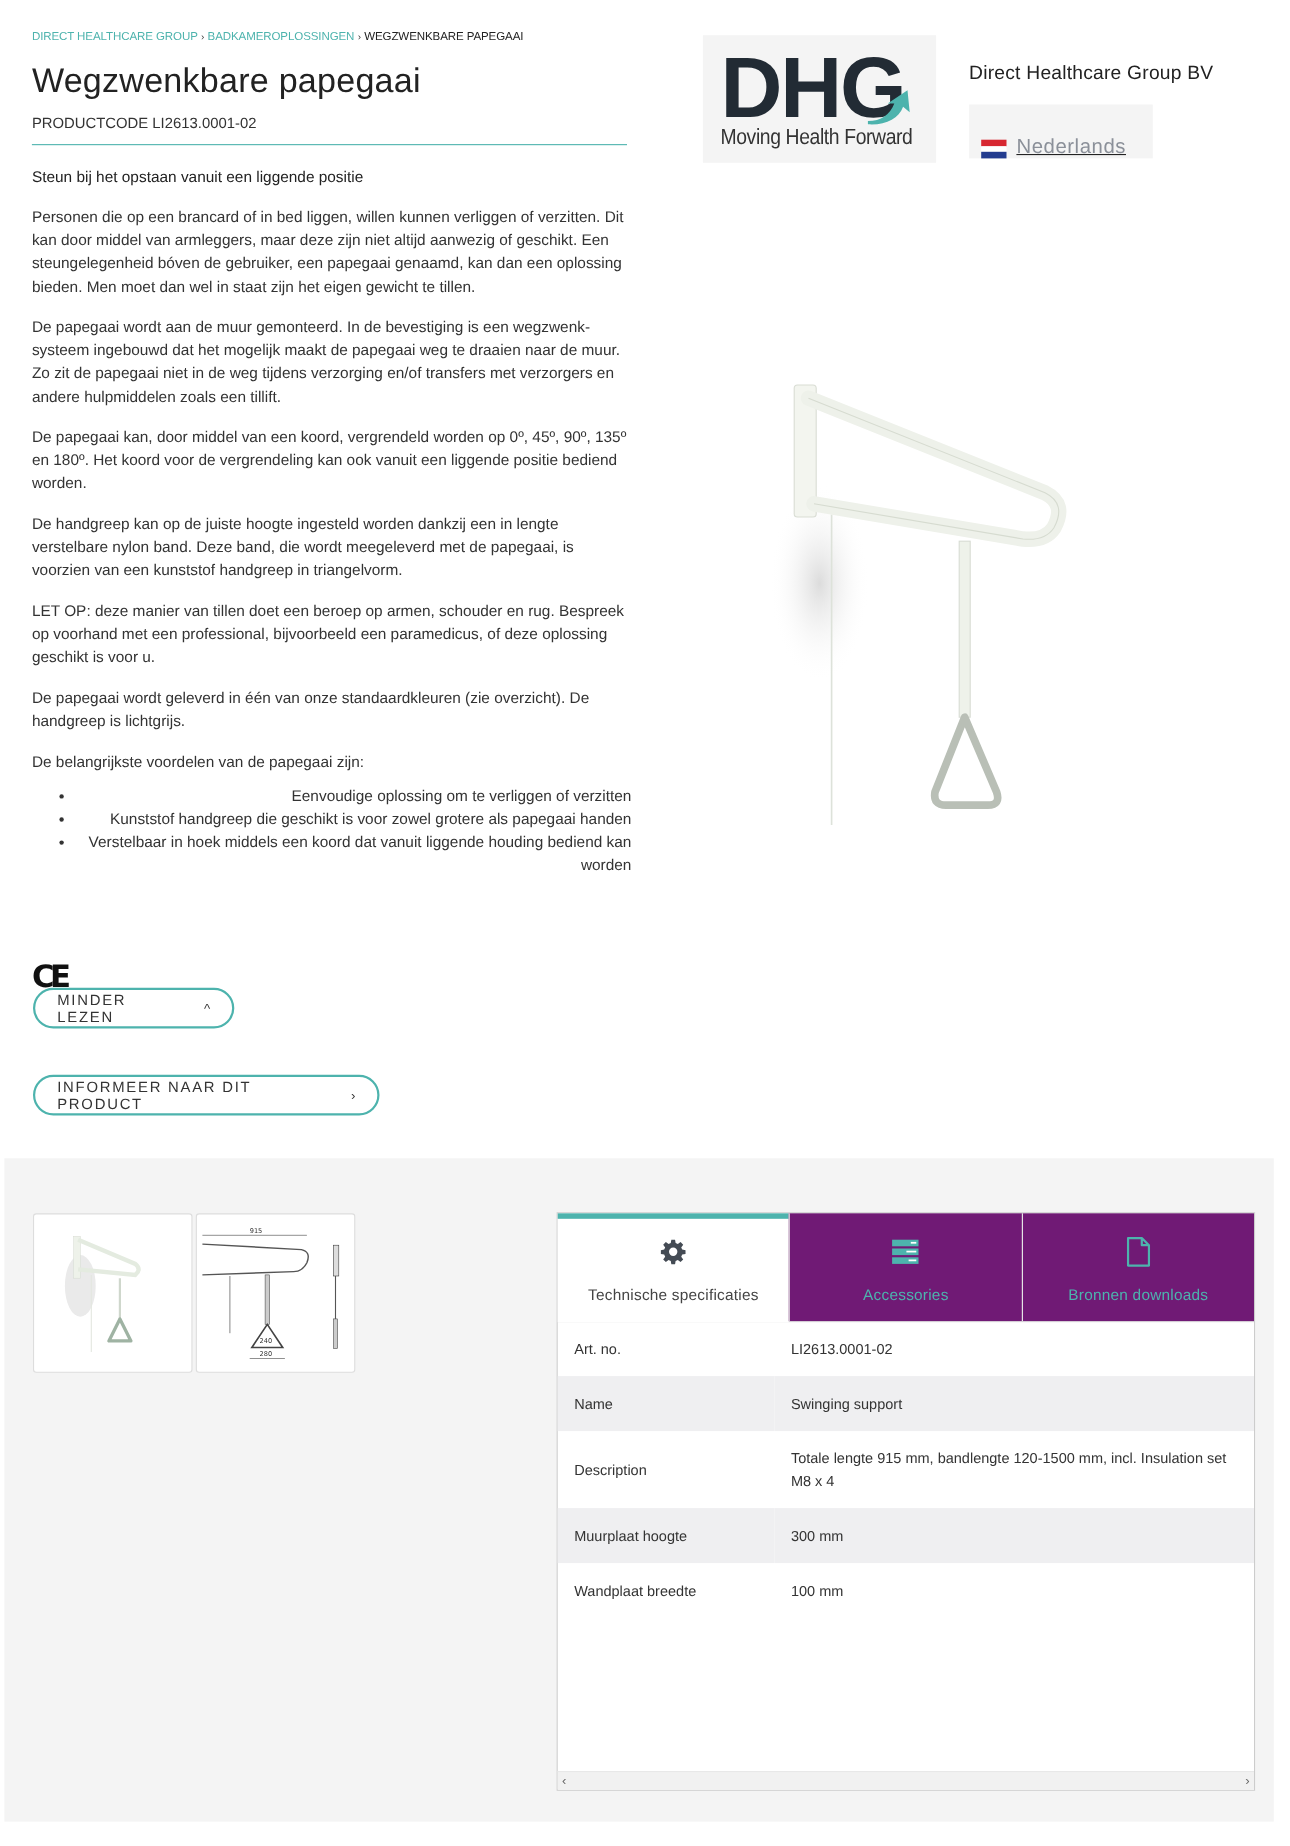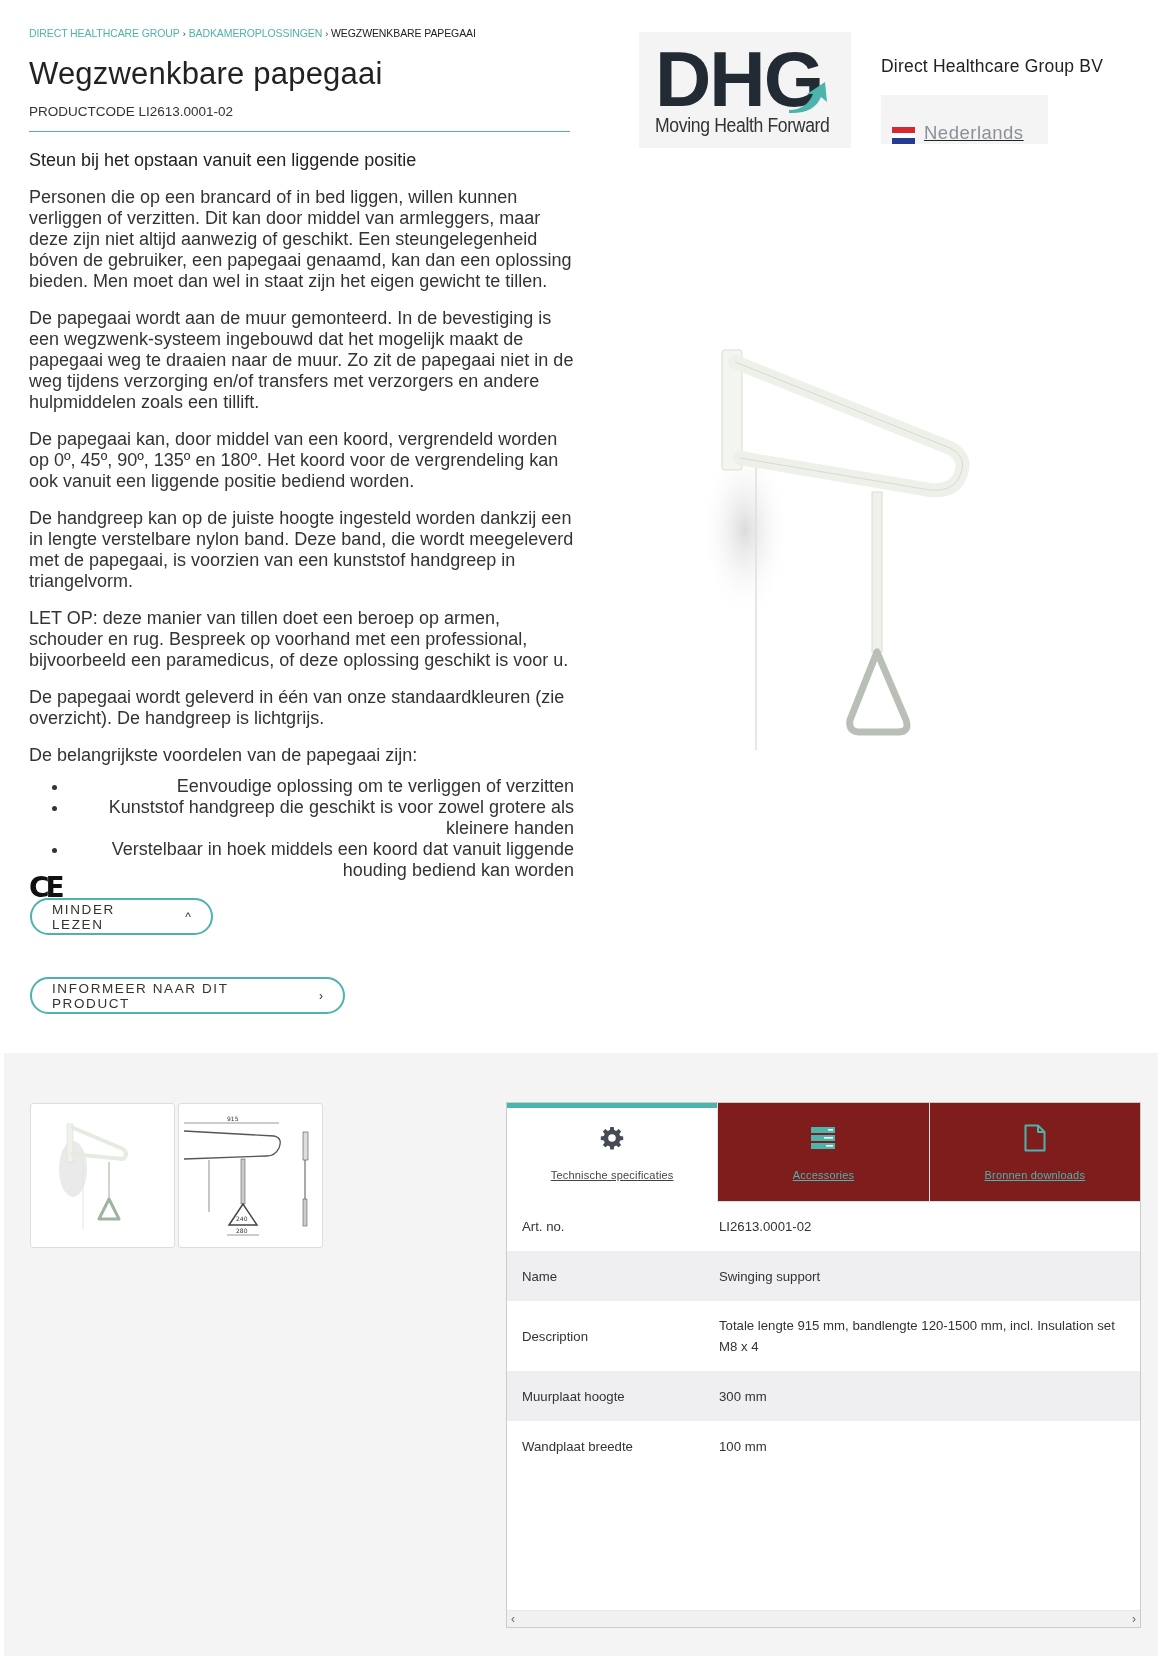--- a/index.html
+++ b/index.html
@@ -8,21 +8,21 @@
 
   .breadcrumb { position: absolute; left: 29px; top: 27px; font-size: 10.5px; letter-spacing: -0.1px; }
   .breadcrumb a { color: #4db3ad; text-decoration: none; }
   .breadcrumb .sep { color: #333; margin: 0 3px; font-size: 9px; }
   .breadcrumb .current { color: #222; }
 
   .title { position: absolute; left: 29px; top: 56px; font-size: 31px; font-weight: normal; color: #222; letter-spacing: 0.2px; }
   .productcode { position: absolute; left: 29px; top: 104px; font-size: 13.5px; color: #333; }
   .title-rule { position: absolute; left: 29px; top: 131px; width: 541px; height: 1px; background: #4db3ad; }
 
-  .desc { position: absolute; left: 29px; top: 150px; width: 545px; font-size: 18px; line-height: 21px; color: #333; }
+  .desc { position: absolute; left: 29px; top: 150px; width: 545px; font-size: 14px; line-height: 21px; color: #333; }
   .desc p { margin-bottom: 16px; }
   .desc .lead { color: #222; }
   .desc ul { margin-left: 40px; margin-top: -6px; text-align: right; }
   .desc li { list-style: disc; }
 
   .ce-mark { position: absolute; left: 29px; top: 874px; font-size: 28px; font-weight: bold; color: #111; line-height: 1; letter-spacing: -4px; font-family: "DejaVu Sans", sans-serif; text-align: right; }
 
   .pill-btn { position: absolute; left: 30px; height: 37px; border: 2px solid #4db3ad; border-radius: 20px; background: #fff; display: flex; align-items: center; padding: 0 20px; font-size: 13.5px; letter-spacing: 1.6px; color: #333; cursor: pointer; }
   .pill-btn .chev { margin-left: 14px; font-size: 12px; color: #333; letter-spacing: 0; }
   .btn-less { top: 898px; width: 183px; }
@@ -41,25 +41,25 @@
 
   .product-image { position: absolute; left: 700px; top: 340px; width: 300px; height: 420px; }
 
   .gallery-section { position: absolute; left: 4px; top: 1053px; width: 1154px; height: 603px; background: #f4f4f4; }
   .thumb { position: absolute; top: 50px; width: 145px; height: 145px; background: #fff; border: 1px solid #ddd; border-radius: 3px; cursor: pointer; overflow: hidden; }
   .thumb1 { left: 26px; }
   .thumb2 { left: 174px; }
 
   .spec-box { position: absolute; left: 502px; top: 49px; width: 635px; height: 526px; background: #fff; border: 1px solid #ccc; }
   .tabs { display: flex; height: 99px; border-bottom: 1px solid #ddd; }
-  .tab { flex: 1; display: flex; flex-direction: column; align-items: center; padding-top: 20px; background: #7f1d1d; cursor: pointer; border-left: 1px solid #e4e4e4; }
+  .tab { flex: 1; display: flex; flex-direction: column; align-items: center; padding-top: 20px; background: #701a75; cursor: pointer; border-left: 1px solid #e4e4e4; }
   .tab:first-child { border-left: none; }
   .tab.active { background: #fff; border-top: 5px solid #4db3ad; padding-top: 15px; margin-bottom: -1px; }
   .tab-icon { width: 30px; height: 30px; display: flex; align-items: center; justify-content: center; }
-  .tab-label { margin-top: 16px; font-size: 11px; color: #4db3ad; letter-spacing: 0.2px; text-decoration: underline; }
+  .tab-label { margin-top: 16px; font-size: 14px; color: #4db3ad; letter-spacing: 0.2px; }
   .tab.active .tab-label { color: #444; }
 
   .spec-table { width: 100%; border-collapse: collapse; font-size: 13.2px; color: #333; }
   .spec-table td { padding: 0 15px; vertical-align: middle; }
   .spec-table td.k { width: 197px; }
   .spec-table tr:nth-child(even) { background: #efeff1; }
   .spec-table td.v { line-height: 21px; }
   .spec-table td.k { line-height: 21px; }
 
   .hscroll { position: absolute; left: 0; right: 0; bottom: 0; height: 17px; background: #f1f1f1; border-top: 1px solid #e8e8e8; display: flex; justify-content: space-between; align-items: center; padding: 0 4px; font-size: 12px; color: #666; }
@@ -80,21 +80,21 @@
   <p class="lead">Steun bij het opstaan vanuit een liggende positie</p>
   <p>Personen die op een brancard of in bed liggen, willen kunnen verliggen of verzitten. Dit kan door middel van armleggers, maar deze zijn niet altijd aanwezig of geschikt. Een steungelegenheid bóven de gebruiker, een papegaai genaamd, kan dan een oplossing bieden. Men moet dan wel in staat zijn het eigen gewicht te tillen.</p>
   <p>De papegaai wordt aan de muur gemonteerd. In de bevestiging is een wegzwenk-systeem ingebouwd dat het mogelijk maakt de papegaai weg te draaien naar de muur. Zo zit de papegaai niet in de weg tijdens verzorging en/of transfers met verzorgers en andere hulpmiddelen zoals een tillift.</p>
   <p>De papegaai kan, door middel van een koord, vergrendeld worden op 0º, 45º, 90º, 135º en 180º.  Het koord voor de vergrendeling kan ook vanuit een liggende positie bediend worden.</p>
   <p>De handgreep kan op de juiste hoogte ingesteld worden dankzij een in lengte verstelbare nylon band. Deze band, die wordt meegeleverd met de papegaai, is voorzien van een kunststof handgreep in triangelvorm.</p>
   <p>LET OP: deze manier van tillen doet een beroep op armen, schouder en rug. Bespreek op voorhand met een professional, bijvoorbeeld een paramedicus, of deze oplossing geschikt is voor u.</p>
   <p>De papegaai wordt geleverd in één van onze standaardkleuren (zie overzicht). De handgreep is lichtgrijs.</p>
   <p>De belangrijkste voordelen van de papegaai zijn:</p>
   <ul>
     <li>Eenvoudige oplossing om te verliggen of verzitten</li>
-    <li>Kunststof handgreep die geschikt is voor zowel grotere als kleinere handen</li>
+    <li>Kunststof handgreep die geschikt is voor zowel grotere als papegaai handen</li>
     <li>Verstelbaar in hoek middels een koord dat vanuit liggende houding bediend kan worden</li>
   </ul>
 </div>
 
 <div class="ce-mark">CE</div>
 
 <div class="pill-btn btn-less">
   <span>MINDER LEZEN</span>
   <span class="chev">^</span>
 </div>

